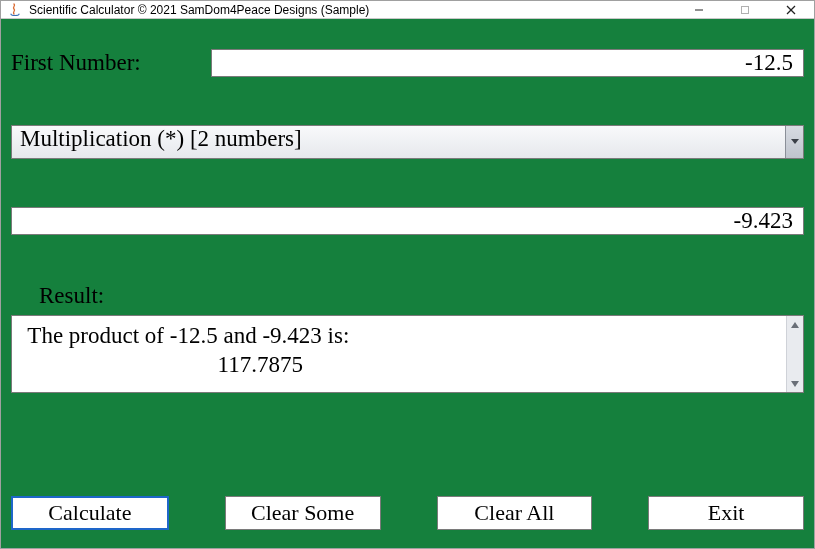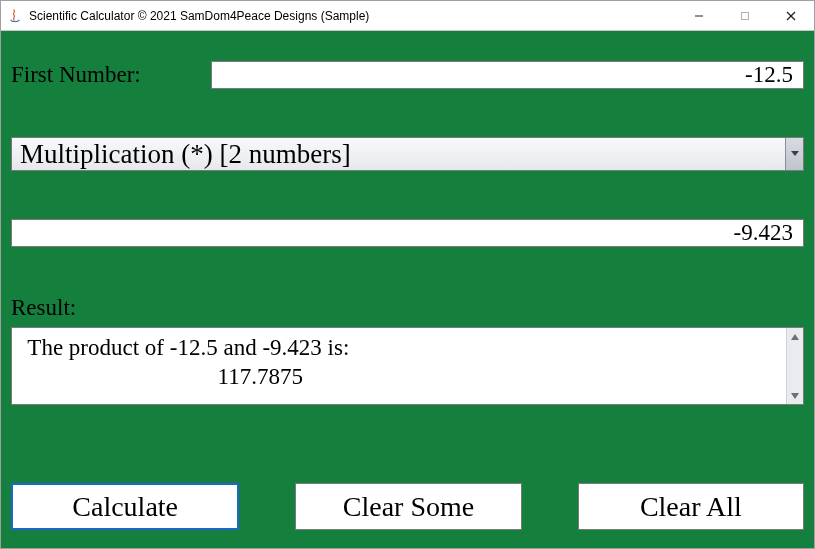--- a/index.html
+++ b/index.html
@@ -13,21 +13,21 @@
   }
   .window {
     width: 815px;
     height: 549px;
     border: 1px solid #a0a0a0;
     display: flex;
     flex-direction: column;
     background: #d6d9de;
   }
   .titlebar {
-    height: 30px;
+    height: 18px;
     background: #ffffff;
     border-bottom: 1px solid #c8c8c8;
     display: flex;
     align-items: center;
     padding: 0 0 0 6px;
   }
   .titlebar .app-icon {
     width: 16px;
     height: 16px;
     margin-right: 6px;
@@ -86,43 +86,44 @@
     padding: 2px 10px;
     color: #000;
   }
 
   .combo {
     flex: 1;
     height: 34px;
     background: linear-gradient(#f8f9fb, #e6e8ec);
     border: 1px solid #7a7a7a;
     display: flex;
-    align-items: flex-end;
+    align-items: flex-start;
     padding: 0 0 0 8px;
     font-family: "Times New Roman", serif;
-    font-size: 27px;
+    font-size: 23px;
     color: #000;
     position: relative;
   }
   .combo .combo-btn {
     position: absolute;
     right: 0;
     top: 0;
     bottom: 0;
     width: 18px;
     background: linear-gradient(#d7dbe2, #bfc4cd);
     border-left: 1px solid #8a8f98;
     display: flex;
     align-items: center;
     justify-content: center;
   }
 
   .result-label-row {
     margin-top: 28px;
     margin-bottom: 6px;
+    margin-left: 28px;
   }
   .result-label {
     font-family: "Times New Roman", serif;
     font-size: 23px;
     color: #000;
   }
 
   .result-wrap {
     display: flex;
     border: 1px solid #7a7a7a;
@@ -161,25 +162,25 @@
     position: absolute;
     left: 10px;
     right: 10px;
     bottom: 18px;
     display: flex;
     gap: 56px;
     justify-content: space-between;
   }
   .btn {
     flex: 1;
-    height: 47px;
-    background: #ffffff;
-    border: 1px solid #7a7a7a;
-    font-family: "Times New Roman", serif;
-    font-size: 28px;
+    height: 34px;
+    background: #ffffff;
+    border: 1px solid #7a7a7a;
+    font-family: "Times New Roman", serif;
+    font-size: 22px;
     color: #000;
     display: flex;
     align-items: center;
     justify-content: center;
     cursor: default;
   }
   .btn.focused {
     border: 2px solid #1e66c9;
   }
 </style>
@@ -257,16 +258,17 @@
               <polygon points="0,0 8,0 4,6" fill="#6a6f78"></polygon>
             </svg>
         </div>
       </div>
     </div>
 
     <div class="button-row">
       <div class="btn focused">Calculate</div>
       <div class="btn">Clear Some</div>
       <div class="btn">Clear All</div>
+      <div class="btn">Exit</div>
     </div>
 
   </div>
 </div>
 
 </body></html>

